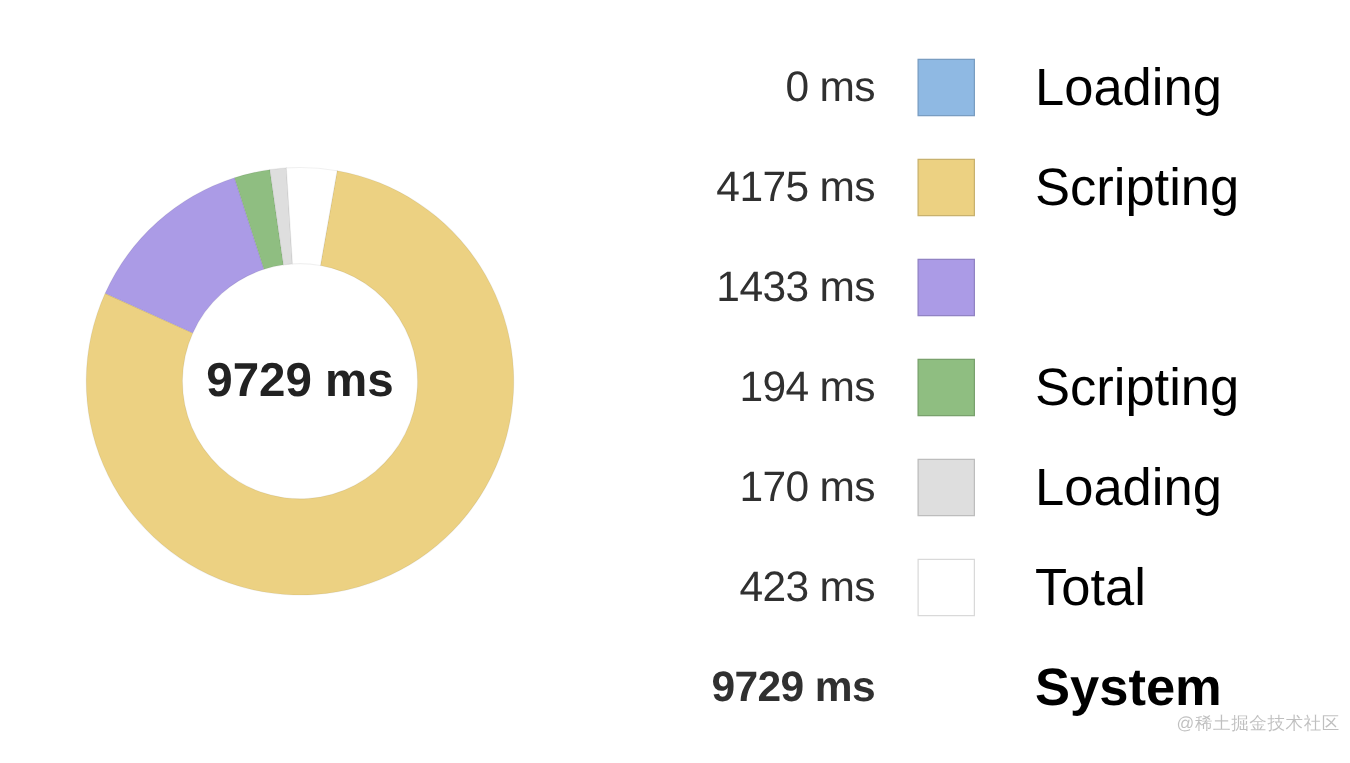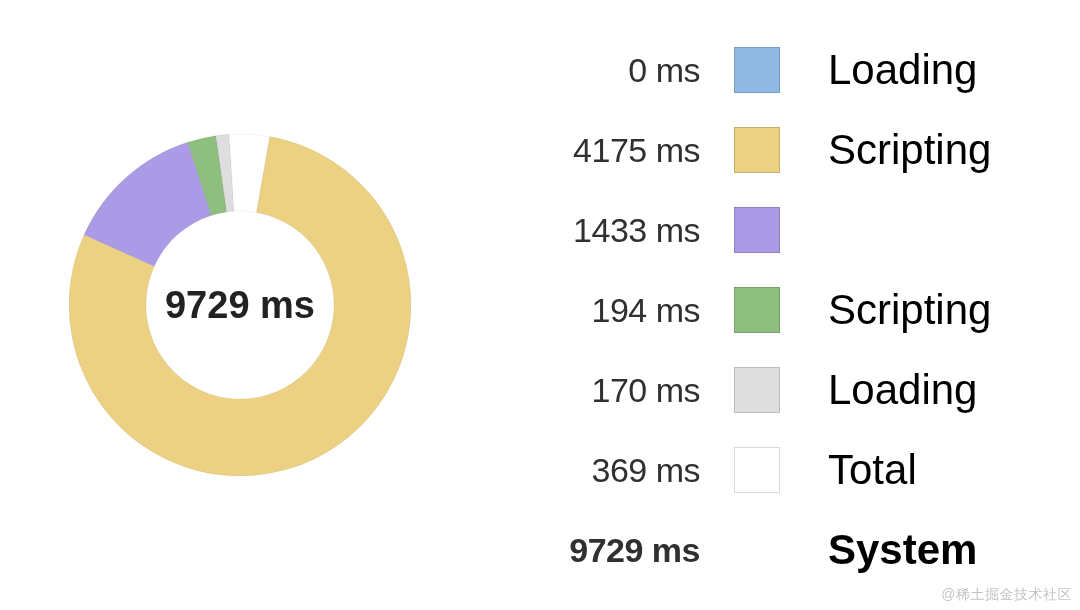--- a/index.html
+++ b/index.html
@@ -72,21 +72,21 @@
     border: 1px solid rgba(0,0,0,0.15);
     box-sizing: border-box;
   }
   .legend-label {
     font-size: 42px;
     color: #000000;
   }
   .watermark {
     position: absolute;
     right: 8px;
-    bottom: 6px;
+    bottom: 22px;
     font-size: 14px;
     color: rgba(0,0,0,0.25);
     letter-spacing: 0.5px;
   }
 </style>
 </head>
 <body>
 
 <div class="wrap">
   <div class="chart-area">
@@ -121,21 +121,21 @@
       <div class="legend-value">194 ms</div>
       <div class="legend-swatch" style="background: rgb(143, 190, 129);"></div>
       <div class="legend-label">Scripting</div>
     </div>
     <div class="legend-row">
       <div class="legend-value">170 ms</div>
       <div class="legend-swatch" style="background: rgb(222, 222, 222);"></div>
       <div class="legend-label">Loading</div>
     </div>
     <div class="legend-row">
-      <div class="legend-value">369 ms</div>
+      <div class="legend-value">423 ms</div>
       <div class="legend-swatch" style="background: rgb(255, 255, 255);"></div>
       <div class="legend-label">Total</div>
     </div>
     <div class="legend-row total">
       <div class="legend-value">9729 ms</div>
       <div></div>
       <div class="legend-label">System</div>
     </div>
   </div>
 </div>

